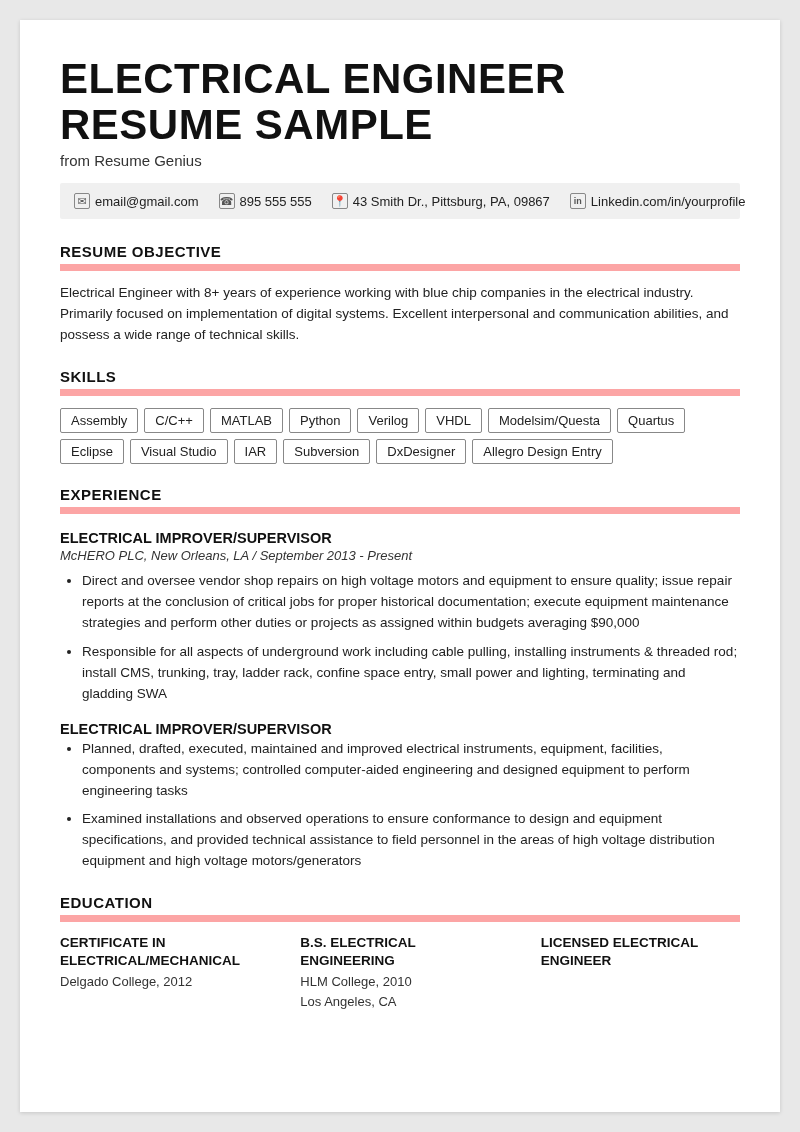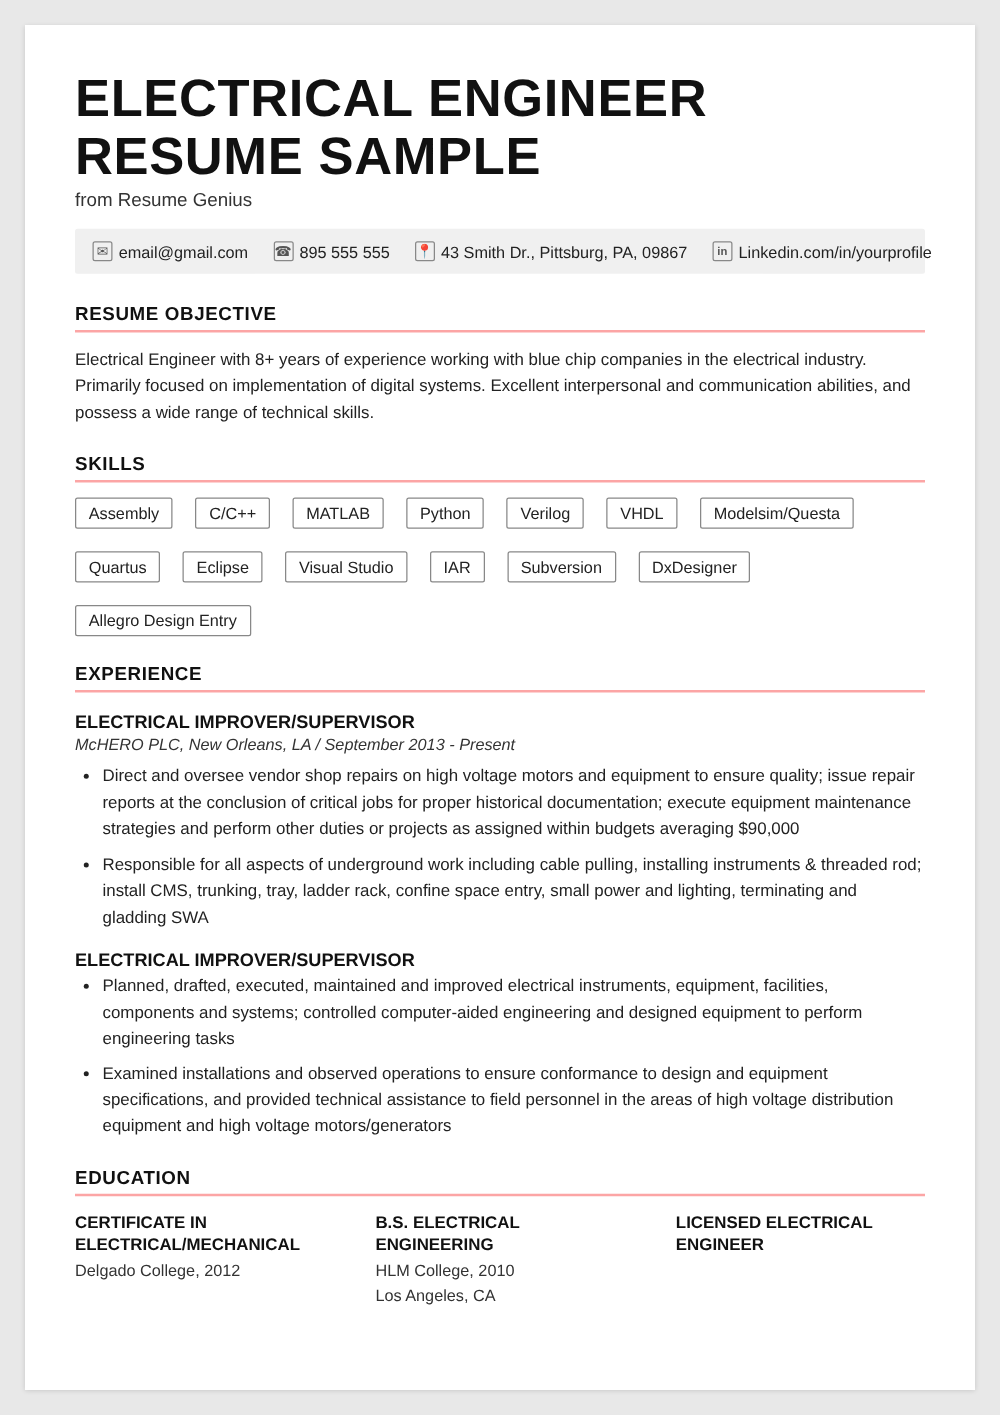--- a/index.html
+++ b/index.html
@@ -64,39 +64,39 @@
       border: 1px solid #888;
       border-radius: 2px;
       flex-shrink: 0;
     }
     .section-title {
       font-size: 15px;
       font-weight: 900;
       font-family: Arial, sans-serif;
       text-transform: uppercase;
       color: #111;
-      border-bottom: 2px solid #fca5a5;
+      border-bottom: 7px solid #fca5a5;
       padding-bottom: 4px;
       margin-bottom: 12px;
       letter-spacing: 0.5px;
     }
     .objective-text {
       font-size: 13.5px;
       font-family: Arial, sans-serif;
       color: #222;
       line-height: 1.55;
       margin-bottom: 7px;
     }
     .skills-section {
       margin-bottom: 22px;
     }
     .skills-tags {
       display: flex;
       flex-wrap: wrap;
-      gap: 18px;
+      gap: 6px;
     }
     .skill-tag {
       border: 1px solid #888;
       border-radius: 2px;
       padding: 4px 10px;
       font-size: 13px;
       font-family: Arial, sans-serif;
       color: #222;
       background: #fff;
     }

